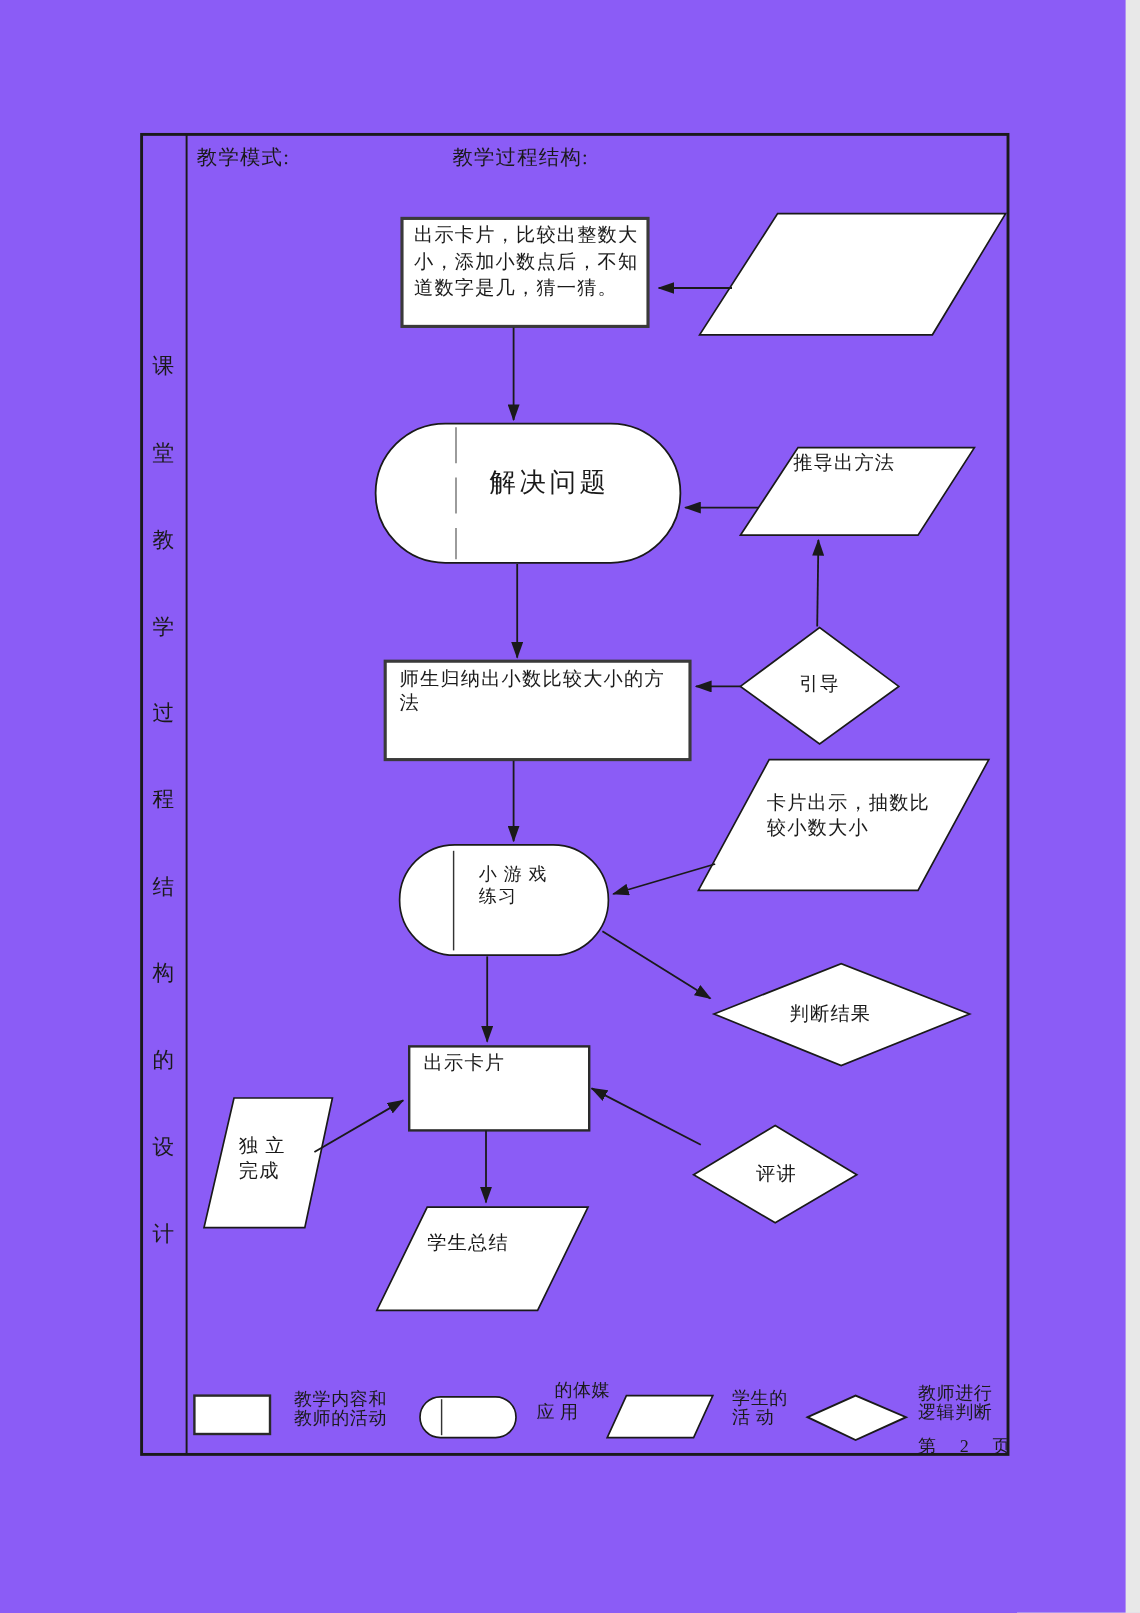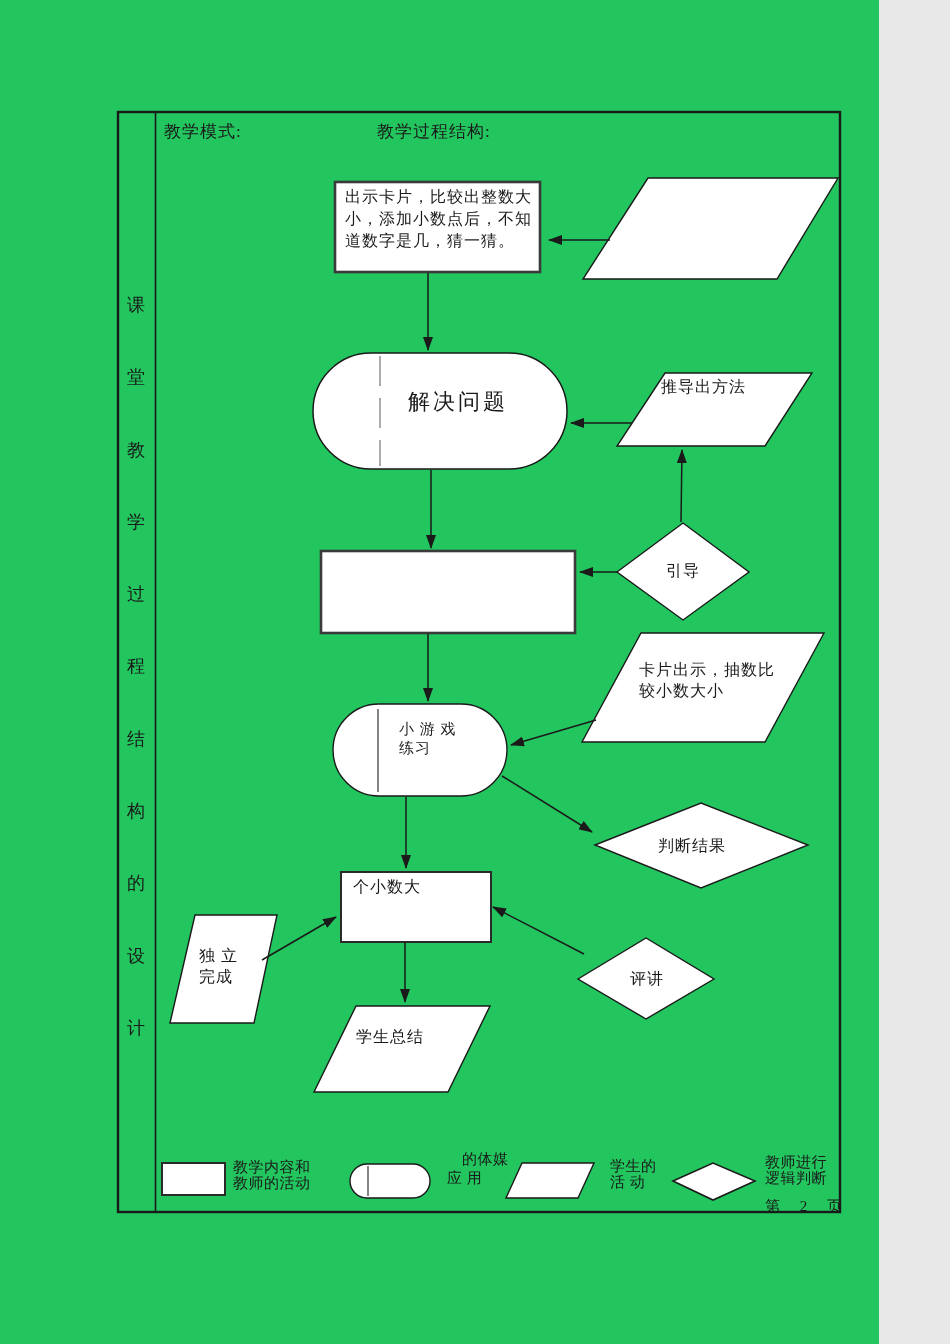--- a/index.html
+++ b/index.html
@@ -1,23 +1,22 @@
 <!DOCTYPE html>
 <html><head>
 <meta charset="utf-8">
 <style>
   html,body{margin:0;padding:0;background:#e8e8e8;}
   .page{
     position:relative;
-    width:863px;height:1344px;
-    background:#22c55e;
+    width:938px;height:1344px;
+    background:#8b5cf6;
     font-family:"Liberation Serif","DejaVu Serif",serif;
     color:#1a1a1a;
     overflow:hidden;
-    padding-left:16px;
   }
   svg.canvas{position:absolute;left:0;top:0;}
   .txt{
     position:absolute;
     white-space:pre-line;
     color:#1a1a1a;
     font-family:"Liberation Serif","DejaVu Serif",serif;
     line-height:1.3;
   }
   .header-txt{font-size:17px;letter-spacing:1px;}
@@ -124,39 +123,41 @@
 小，添加小数点后，不知
 道数字是几，猜一猜。</div>
 
 
   <div class="txt title-big" style="left:408px;top:388px;">解决问题</div>
 
   <div class="txt node-txt" style="left:661px;top:377px;font-family:Liberation Serif, serif;">推导出方法</div>
 
   <div class="txt node-txt" style="left:666px;top:561px;">引导</div>
 
+  <div class="txt node-txt" style="left:333px;top:557px;line-height:20px;">师生归纳出小数比较大小的方
+法</div>
 
   <div class="txt node-txt" style="left:639px;top:659px;line-height:21px;">卡片出示，抽数比
 较小数大小</div>
 
   <div class="txt node-txt" style="left:399px;top:720px;line-height:19px;font-size:15px;">小 游 戏
 练习</div>
 
   <div class="txt node-txt" style="left:658px;top:836px;">判断结果</div>
 
-  <div class="txt node-txt" style="left:353px;top:877px;">个小数大</div>
+  <div class="txt node-txt" style="left:353px;top:877px;">出示卡片</div>
 
   <div class="txt node-txt" style="left:199px;top:945px;line-height:21px;">独 立
 完成</div>
 
   <div class="txt node-txt" style="left:630px;top:969px;">评讲</div>
 
   <div class="txt node-txt" style="left:356px;top:1027px;">学生总结</div>
 
-  <div class="txt legend-txt" style="left:233px;top:1160px;line-height:15.5px;">教学内容和
+  <div class="txt legend-txt" style="left:245px;top:1160px;line-height:15.5px;">教学内容和
 教师的活动</div>
   <div class="txt legend-txt" style="left:414px;top:1150px;margin-left:48px;">的体媒</div>
   <div class="txt legend-txt" style="left:447px;top:1169px;">应 用</div>
   <div class="txt legend-txt" style="left:610px;top:1158px;line-height:16px;">学生的
 活 动</div>
   <div class="txt legend-txt" style="left:765px;top:1154px;line-height:16px;">教师进行
 逻辑判断</div>
 
   <div class="footer-clip" style="left:765px;top:1196px;width:74px;height:15px;">
     <div class="txt footer-txt" style="left:0;top:0;">第 2 页</div>

